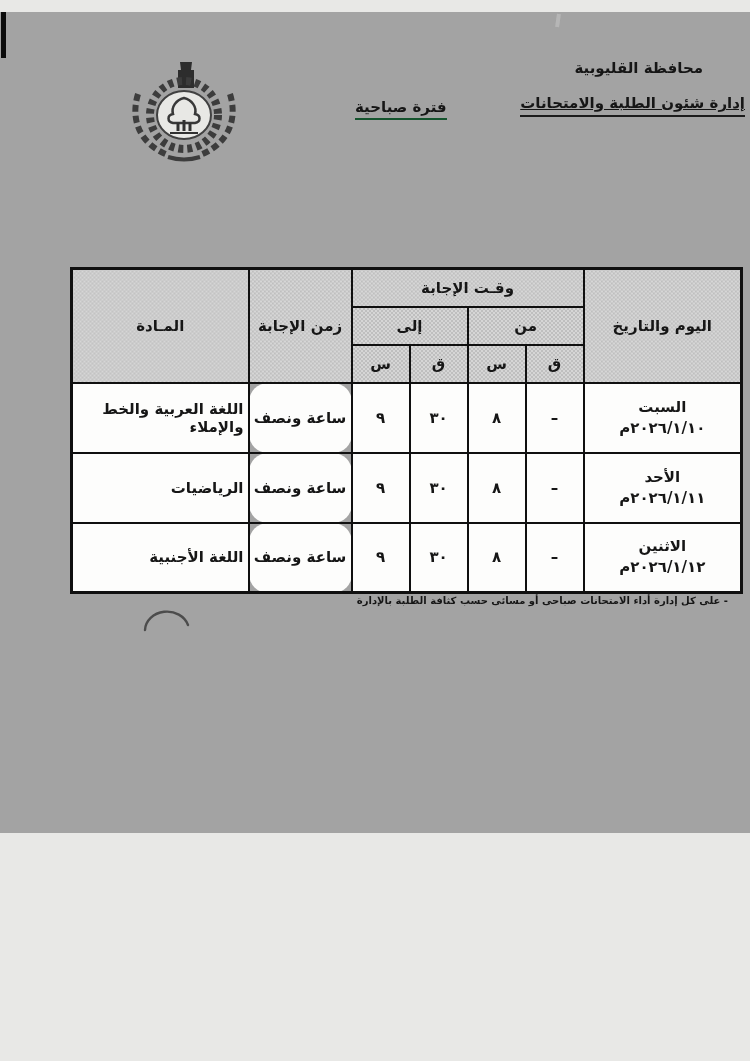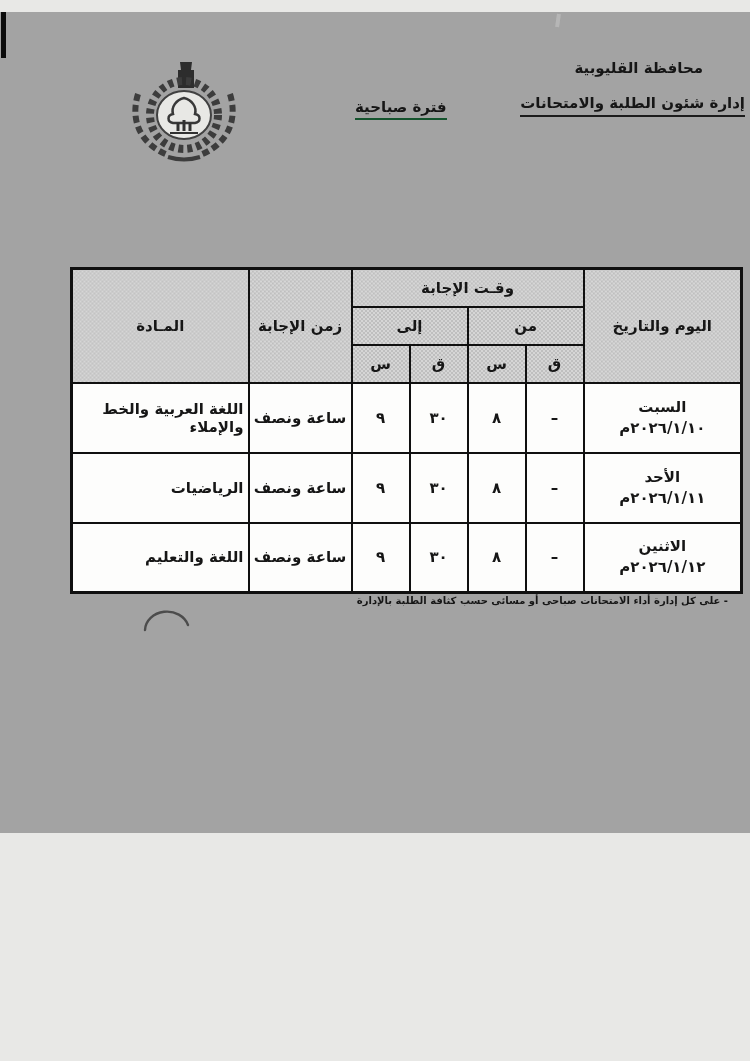--- a/index.html
+++ b/index.html
@@ -28,21 +28,21 @@
   .sm6 { left:722px; top:1030px; width:20px; height:13px; border-radius:40% 60% 50% 50%; }
   .sm7 { left:627px; top:1012px; width:3px; height:9px; opacity:.3; }
 
   
   .letterhead-right {
     position:absolute; right:5px; top:46px; width:250px;
     direction:rtl; text-align:right; font-size:15px; line-height:20px;
   }
   .letterhead-right .lh-line1 { padding-left:0; padding-right:42px; }
   .letterhead-right .lh-line2 { margin-top:18px; padding-right:28px; }
-  .letterhead-right .lh-line3 { margin-top:15px; display:inline-block; border-bottom:2px solid #1c1c1c; padding-bottom:2px; }
+  .letterhead-right .lh-line3 { margin-top:15px; display:inline-block; border-bottom:2px solid #1c1c1c; padding-bottom:2px;text-decoration:underline; }
 
   .period-label {
     position:absolute; left:355px; top:86px;
     direction:rtl; font-size:15px;
     border-bottom:2px solid #14532d; padding-bottom:2px;
   }
 
   .logo { position:absolute; left:122px; top:48px; width:124px; height:102px; opacity:.88; }
 
   
@@ -69,21 +69,21 @@
     background-size:4px 4px;
     background-position:0 0,2px 2px;
   }
   .schedule-table thead tr { height:38px; }
   .schedule-table tbody tr { height:70px; }
   .schedule-table tbody td { background:#fdfdfc; font-size:15px; }
   .unit-cell { font-size:14px; }
   .day-cell div { line-height:21px; }
   .day-date { direction:rtl; }
   .subject-cell { font-size:12.5px; padding:0 4px;text-align:right; }
-  .duration-cell { font-size:14px; }
+  .duration-cell { font-size:14px;border-radius:19px; }
 
   
   .footnote {
     position:absolute; right:22px; top:583px; width:560px;
     direction:rtl; text-align:right; font-size:10px;
   }
 </style>
 </head>
 <body>
 
@@ -168,21 +168,21 @@
       <tr>
         <td class="day-cell">
           <div>الاثنين</div>
           <div class="day-date">٢٠٢٦/١/١٢م</div>
         </td>
         <td>–</td>
         <td>٨</td>
         <td>٣٠</td>
         <td>٩</td>
         <td class="duration-cell">ساعة ونصف</td>
-        <td class="subject-cell">اللغة والتعليم</td>
+        <td class="subject-cell">اللغة الأجنبية</td>
       </tr>
     </tbody>
   </table>
 
   <div class="footnote">- على كل إدارة أداء الامتحانات صباحى أو مسائى حسب كثافة الطلبة بالإدارة</div>
 
   <svg class="pen-arc" width="56" height="30">
     <path d="M7 26 A22 19 0 0 1 50 21" fill="none" stroke="#4c4c4c" stroke-width="2.4" stroke-linecap="round"></path>
   </svg>
 

